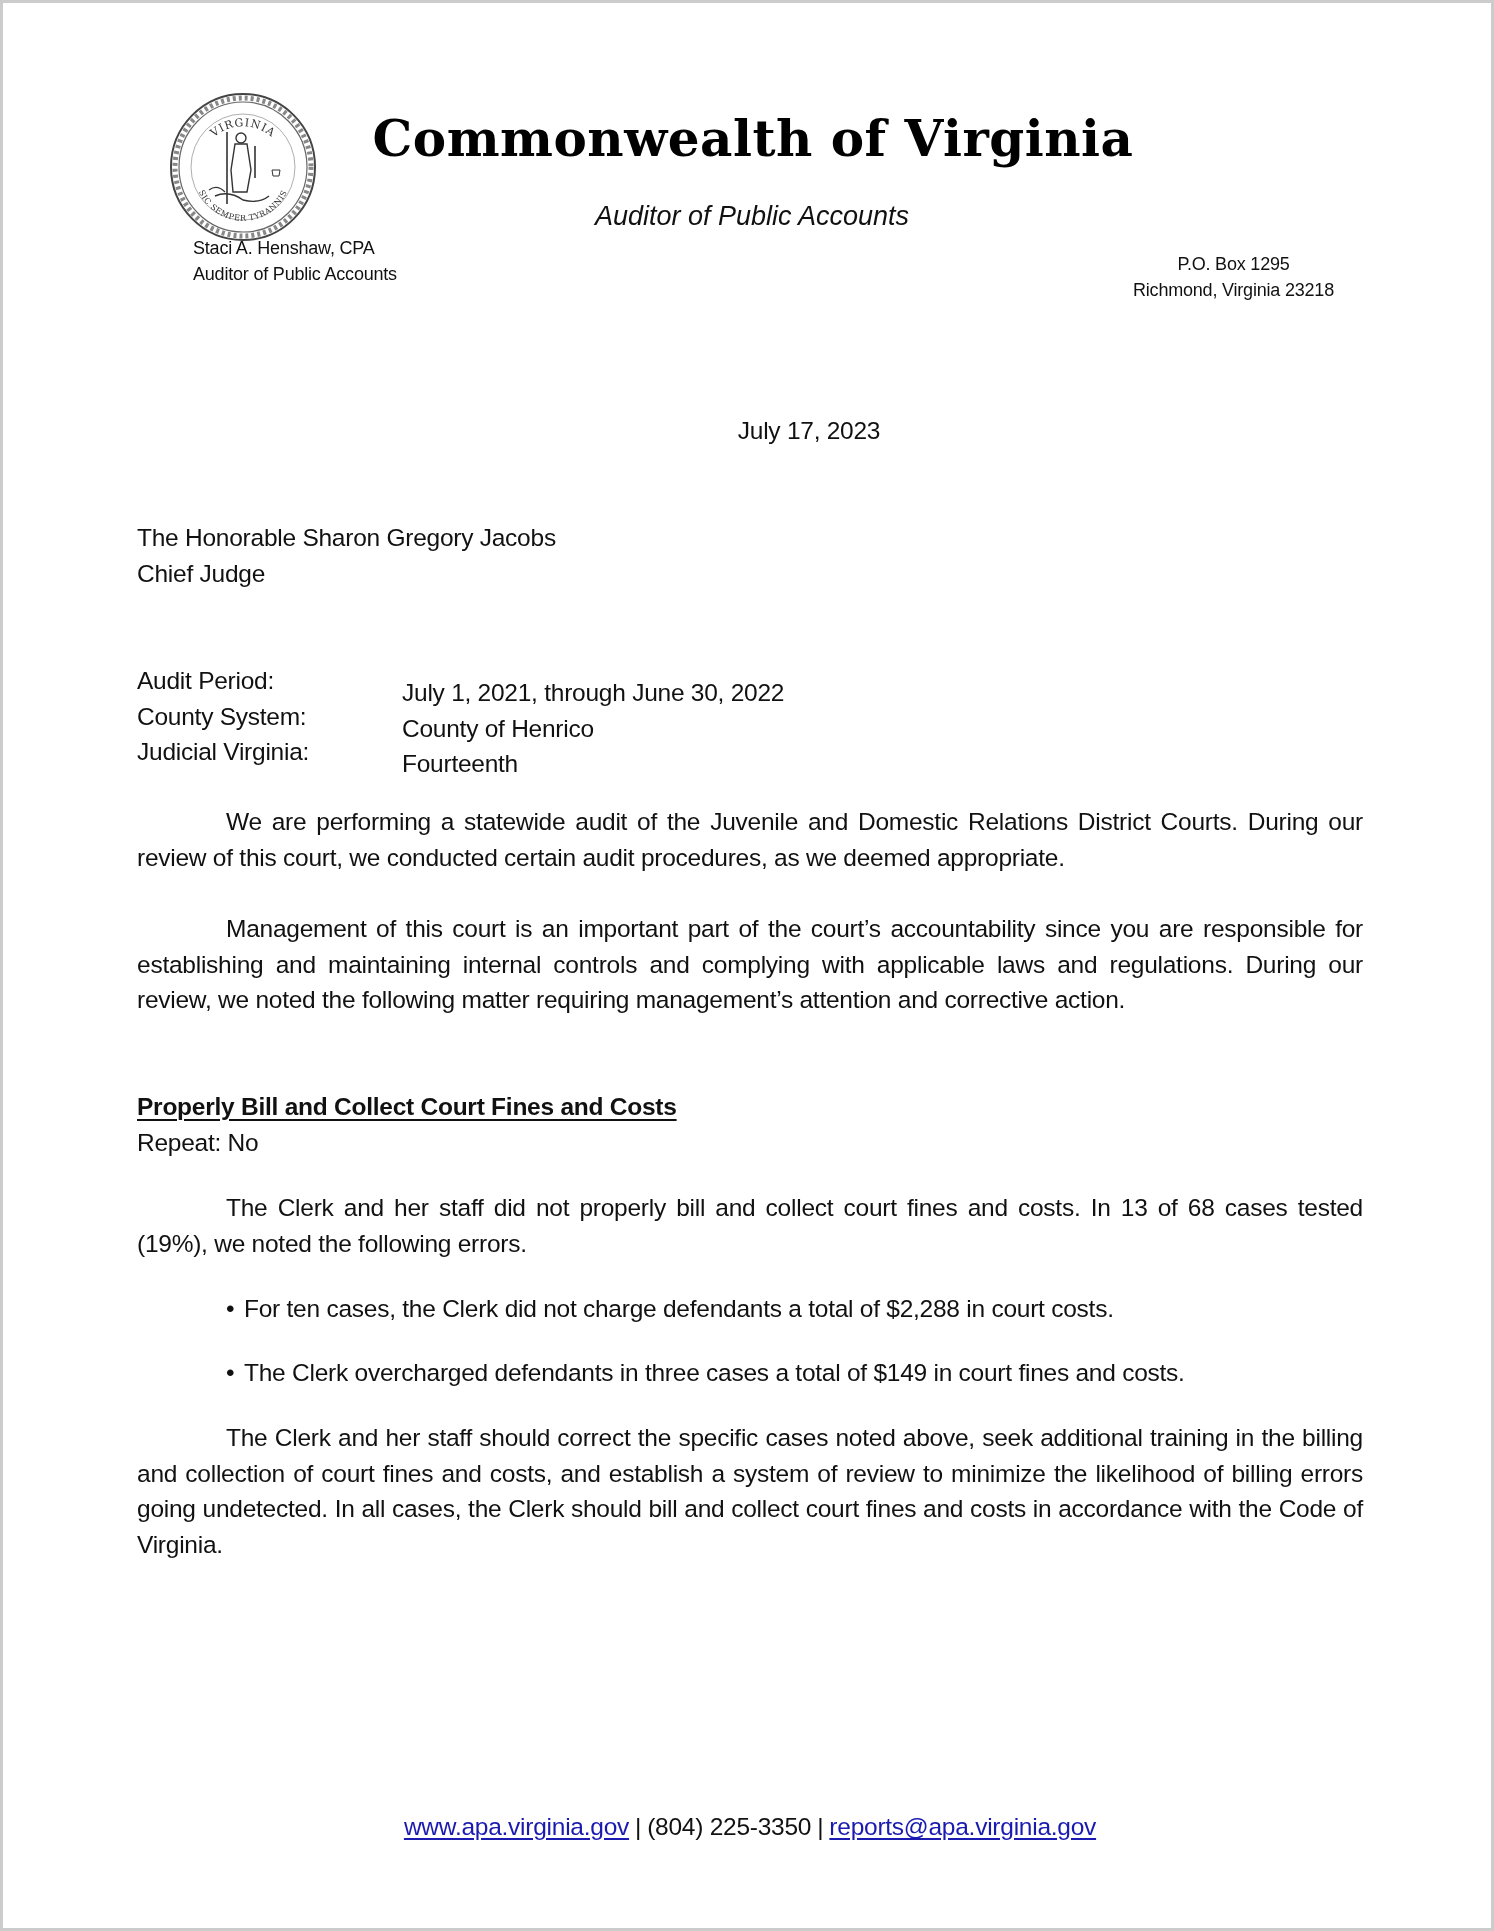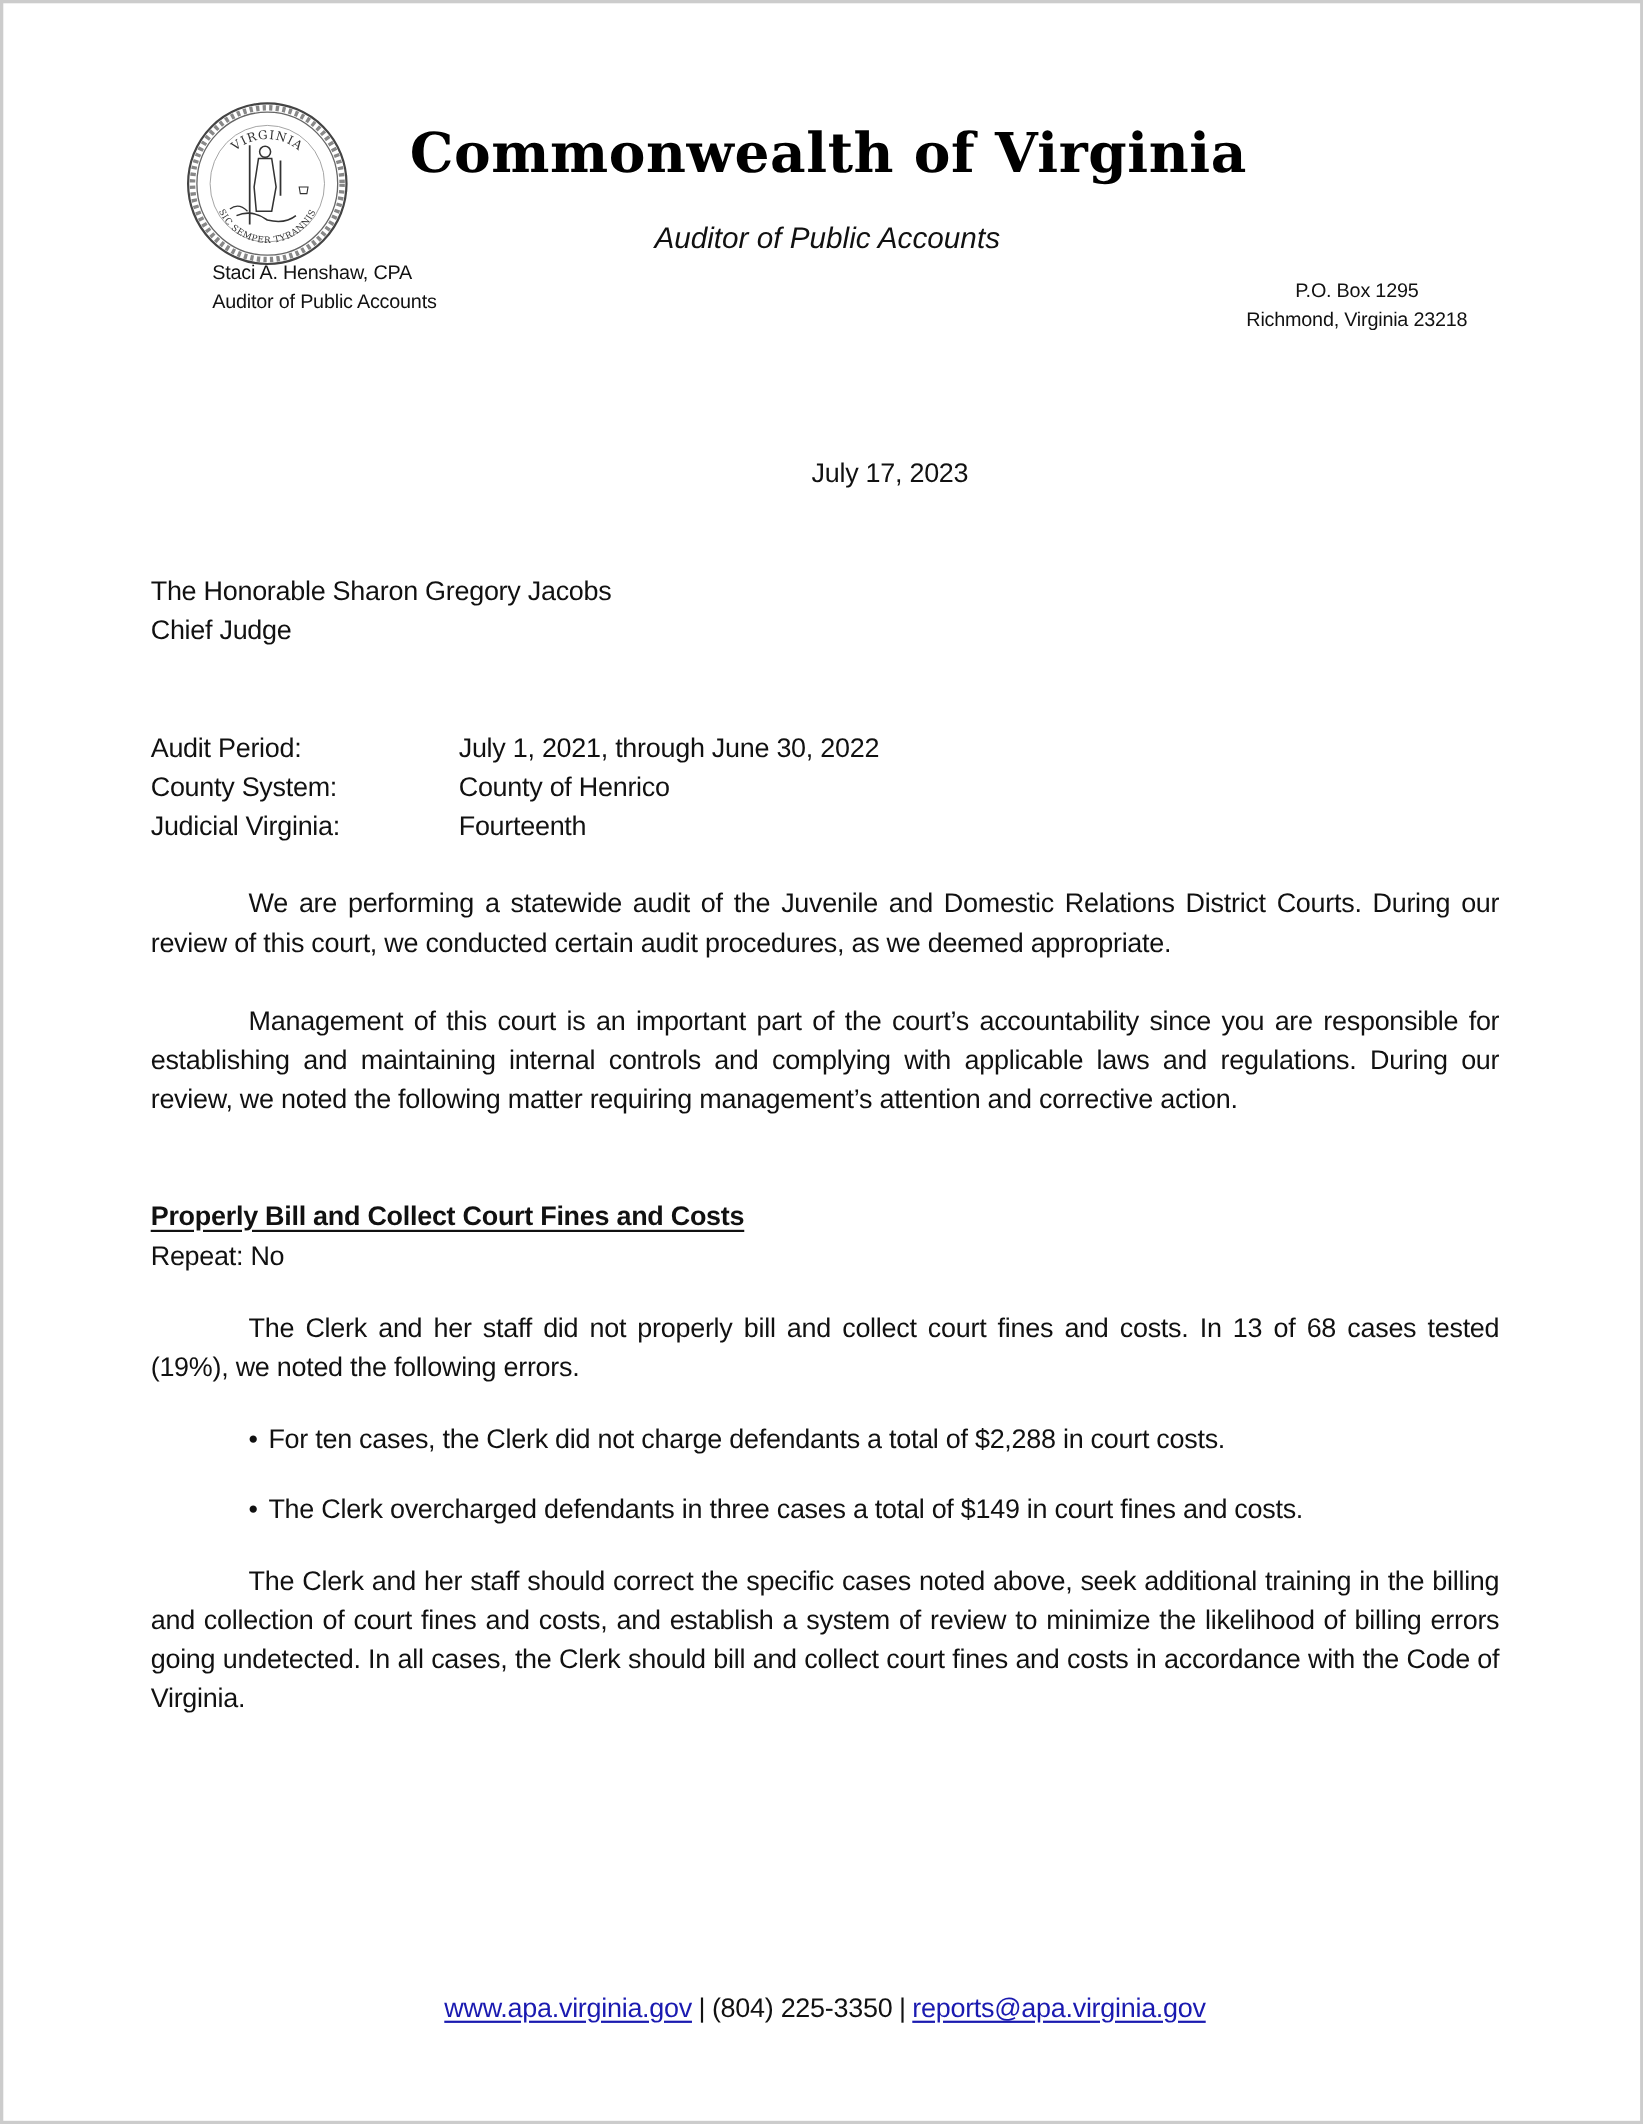--- a/index.html
+++ b/index.html
@@ -28,21 +28,21 @@
   .left-addr { position: absolute; left: 158px; top: 232px; margin-left: 32px; }
   .right-addr { position: absolute; right: 157px; top: 248px; text-align: center; }
   .body-text { font-size: 24.5px; line-height: 35.7px; letter-spacing: -0.25px; color: #111; }
   .date { position: absolute; left: 0; width: 1494px; text-align: center; top: 410px; }
   .date span { display: inline-block; transform: translateX(59px); }
   .recipient { position: absolute; left: 134px; top: 517px; }
   .recipient div { height: 35.7px; white-space: nowrap; }
   .meta { position: absolute; left: 134px; top: 660px; }
   .meta-row { height: 35.7px; position: relative; white-space: nowrap; }
   .meta-label { position: absolute; left: 0; }
-  .meta-value { position: absolute; left: 280px; }
+  .meta-value { position: absolute; left: 265px; margin-top: 12px; }
   .para {
     position: absolute; left: 134px; width: 1226px; text-align: justify;
     text-indent: 89px;
   }
   .heading {
     position: absolute; left: 134px; top: 1086px; font-weight: bold;
     text-decoration: underline; text-underline-offset: 4px; text-decoration-thickness: 2px;
     white-space: nowrap;
   }
   .repeat { position: absolute; left: 134px; top: 1122px; white-space: nowrap; }

